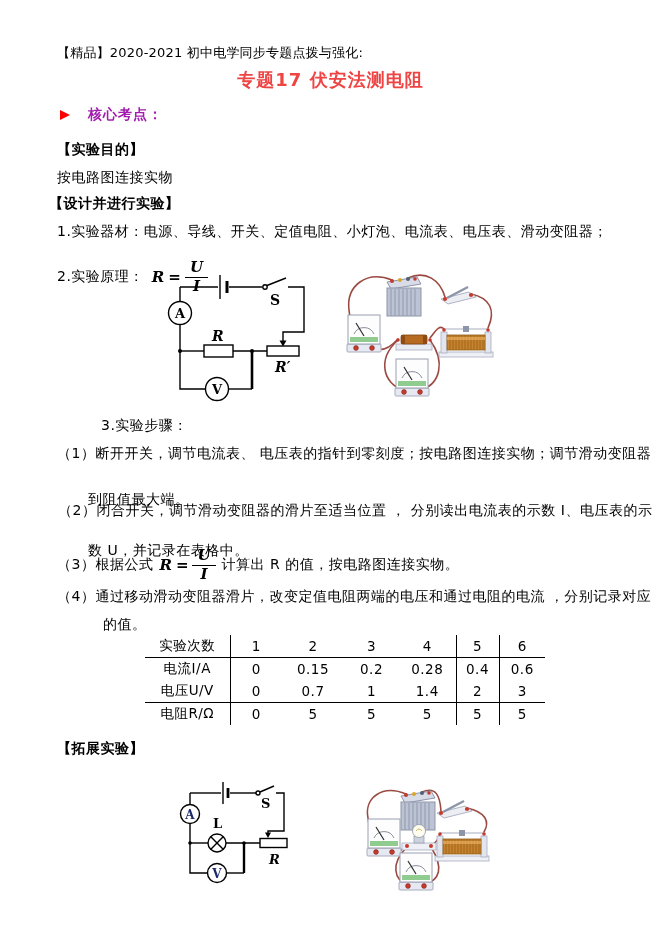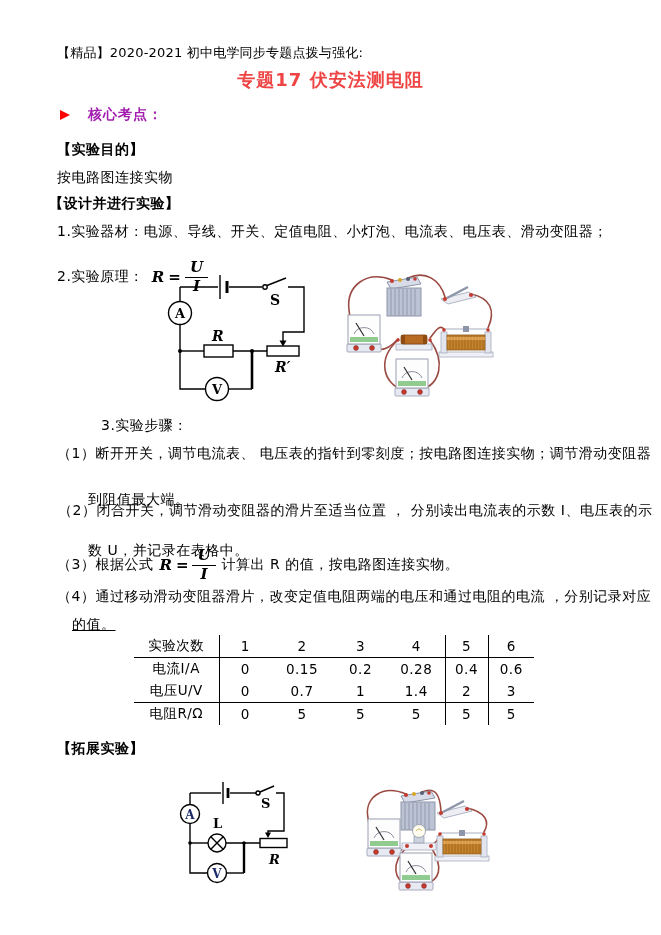--- a/index.html
+++ b/index.html
@@ -194,23 +194,23 @@
         <span class="num">U</span>
         <span class="den">I</span>
       </span>
     </span>
     <span class="body-text">计算出 R 的值，按电路图连接实物。</span>
   </div>
 
   <div class="abs body-text" style="left:57px; top:588px;">
     <span>（4）</span><span>通过移动滑动变阻器滑片，改变定值电阻两端的电压和通过电阻的电流 ，分别记录对应</span>
   </div>
-  <div class="abs body-text" style="left:72px; top:616px;text-decoration:underline;">的值。</div>
-
-  <table class="abs data-table" style="left:134px; top:635px;">
+  <div class="abs body-text" style="left:103px; top:616px;">的值。</div>
+
+  <table class="abs data-table" style="left:145px; top:635px;">
     <colgroup>
       <col style="width:85px">
         <col style="width:52px">
         <col style="width:62px">
         <col style="width:55px">
       <col style="width:57px">
         <col style="width:43px">
         <col style="width:46px">
     </colgroup>
     <tbody>

